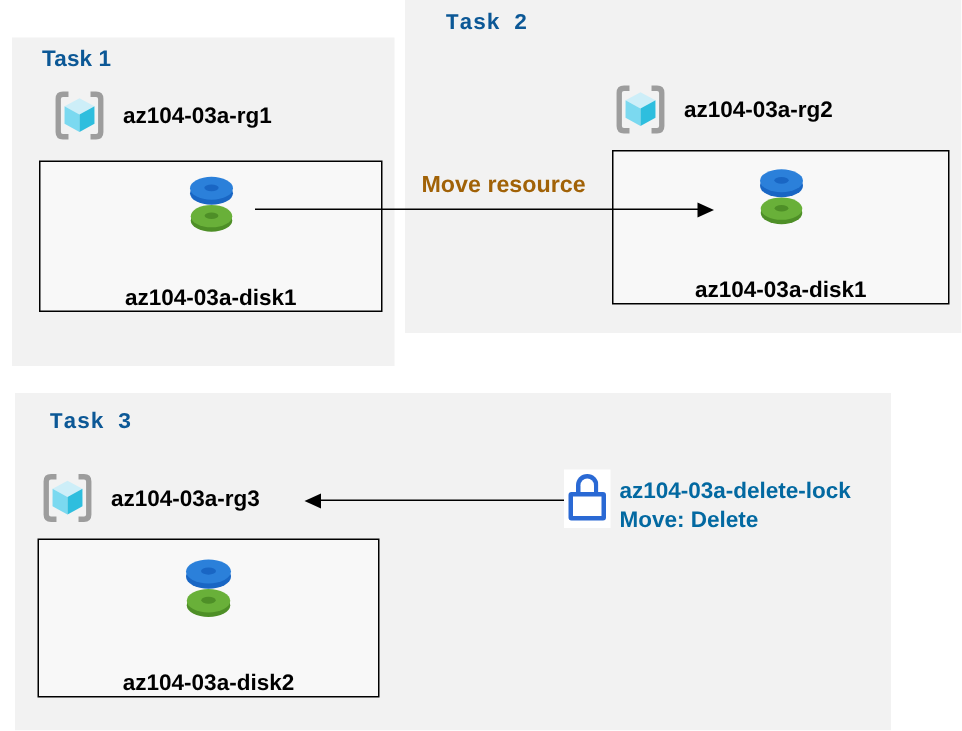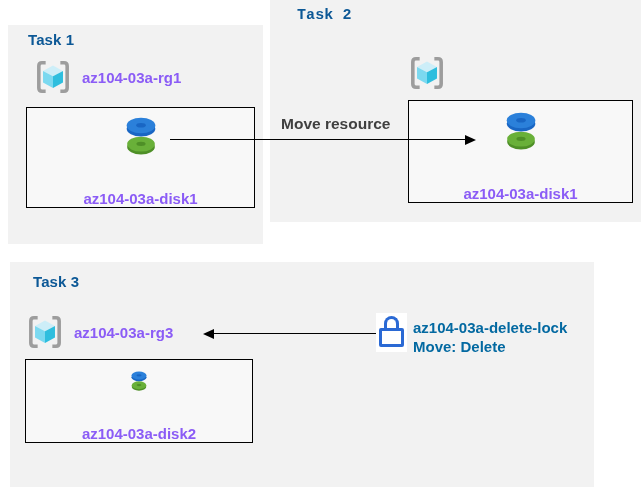--- a/index.html
+++ b/index.html
@@ -10,41 +10,41 @@
     -webkit-font-smoothing:antialiased;
   }
   * { box-sizing:border-box; }
   .panel { position:absolute; background:#f2f2f2; }
   .panel-title {
     position:absolute; font-size:15px; font-weight:bold; color:#0c5896;
     letter-spacing:0.1px;
   }
   .rg-row { position:absolute; display:flex; align-items:center; gap:8px; }
   .rg-icon { width:42px; height:42px; flex:0 0 auto; }
-  .rg-label, .res-label { font-size:15px; font-weight:bold; color:#8b5cf6; }
+  .rg-label, .res-label { font-size:15px; font-weight:bold; color:#000000; }
   .res-box {
     position:absolute; border:1.5px solid #000000;
     background:rgba(255,255,255,0.45);
     display:flex; flex-direction:column; align-items:center;gap:31px;
   }
   .disk-icon { width:42px; height:48px; }
   .res-label { margin-top:2px; }
   .hline { position:absolute; height:0; border-top:1.7px solid #000000; }
   .arrow-head-right {
     position:absolute; width:0; height:0;
     border-top:5px solid transparent; border-bottom:5px solid transparent;
     border-left:11px solid #000000;
   }
   .arrow-head-left {
     position:absolute; width:0; height:0;
     border-top:5px solid transparent; border-bottom:5px solid transparent;
     border-right:11px solid #000000;
   }
   .move-label {
-    position:absolute; font-size:15.5px; font-weight:bold; color:#404040;
+    position:absolute; font-size:15.5px; font-weight:bold; color:#a16207;
   }
   .lock-patch {
     position:absolute; left:376px; top:313px; width:31px; height:39px;
     background:#ffffff;
   }
   .lock-shackle {
     position:absolute; left:8px; top:3px; width:15px; height:16px;
     border:3px solid #2a69d4; border-bottom:none;
     border-radius:8px 8px 0 0;
   }
@@ -99,42 +99,43 @@
   <span class="res-label">az104-03a-disk1</span>
 </div>
 
 <div class="panel" style="left:270px; top:0px; width:371px; height:222px;">
   <div class="panel-title" style="left:27px; top:7px;font-family:Liberation Mono, monospace;">Task 2</div>
 </div>
 <div class="rg-row" style="left:406px; top:52px;">
   <svg class="rg-icon" viewBox="0 0 40 40">
       <use href="#rg-cube"></use>
     </svg>
+  <span class="rg-label">az104-03a-rg2</span>
 </div>
 <div class="res-box" style="left:408px; top:100px; width:225px; height:103px;">
   <svg class="disk-icon" viewBox="0 0 42 44" style="margin-top:9px;">
       <use href="#disk-stack"></use>
     </svg>
   <span class="res-label">az104-03a-disk1</span>
 </div>
 
 <div class="move-label" style="left:281px; top:115px;">Move resource</div>
 <div class="hline" style="left:170px; top:139px; width:296px;"></div>
 <div class="arrow-head-right" style="left:465px; top:135px;"></div>
 
-<div class="panel" style="left:10px; top:262px; width:584px; height:225px;">
+<div class="panel" style="left:10px; top:262px; width:584px; height:225px;font-family:Liberation Mono, monospace;">
   <div class="panel-title" style="left:23px; top:11px;">Task 3</div>
 </div>
 <div class="rg-row" style="left:24px; top:311px;">
   <svg class="rg-icon" viewBox="0 0 40 40">
       <use href="#rg-cube"></use>
     </svg>
   <span class="rg-label">az104-03a-rg3</span>
 </div>
-<div class="res-box" style="left:25px; top:359px; width:228px; height:84px;">
+<div class="res-box" style="left:25px; top:359px; width:228px; height:106px;">
   <svg class="disk-icon" viewBox="0 0 42 44" style="margin-top:10px;">
       <use href="#disk-stack"></use>
     </svg>
   <span class="res-label">az104-03a-disk2</span>
 </div>
 
 <div class="hline" style="left:212px; top:333px; width:164px;"></div>
 <div class="arrow-head-left" style="left:203px; top:329px;"></div>
 
 <div class="lock-patch">

